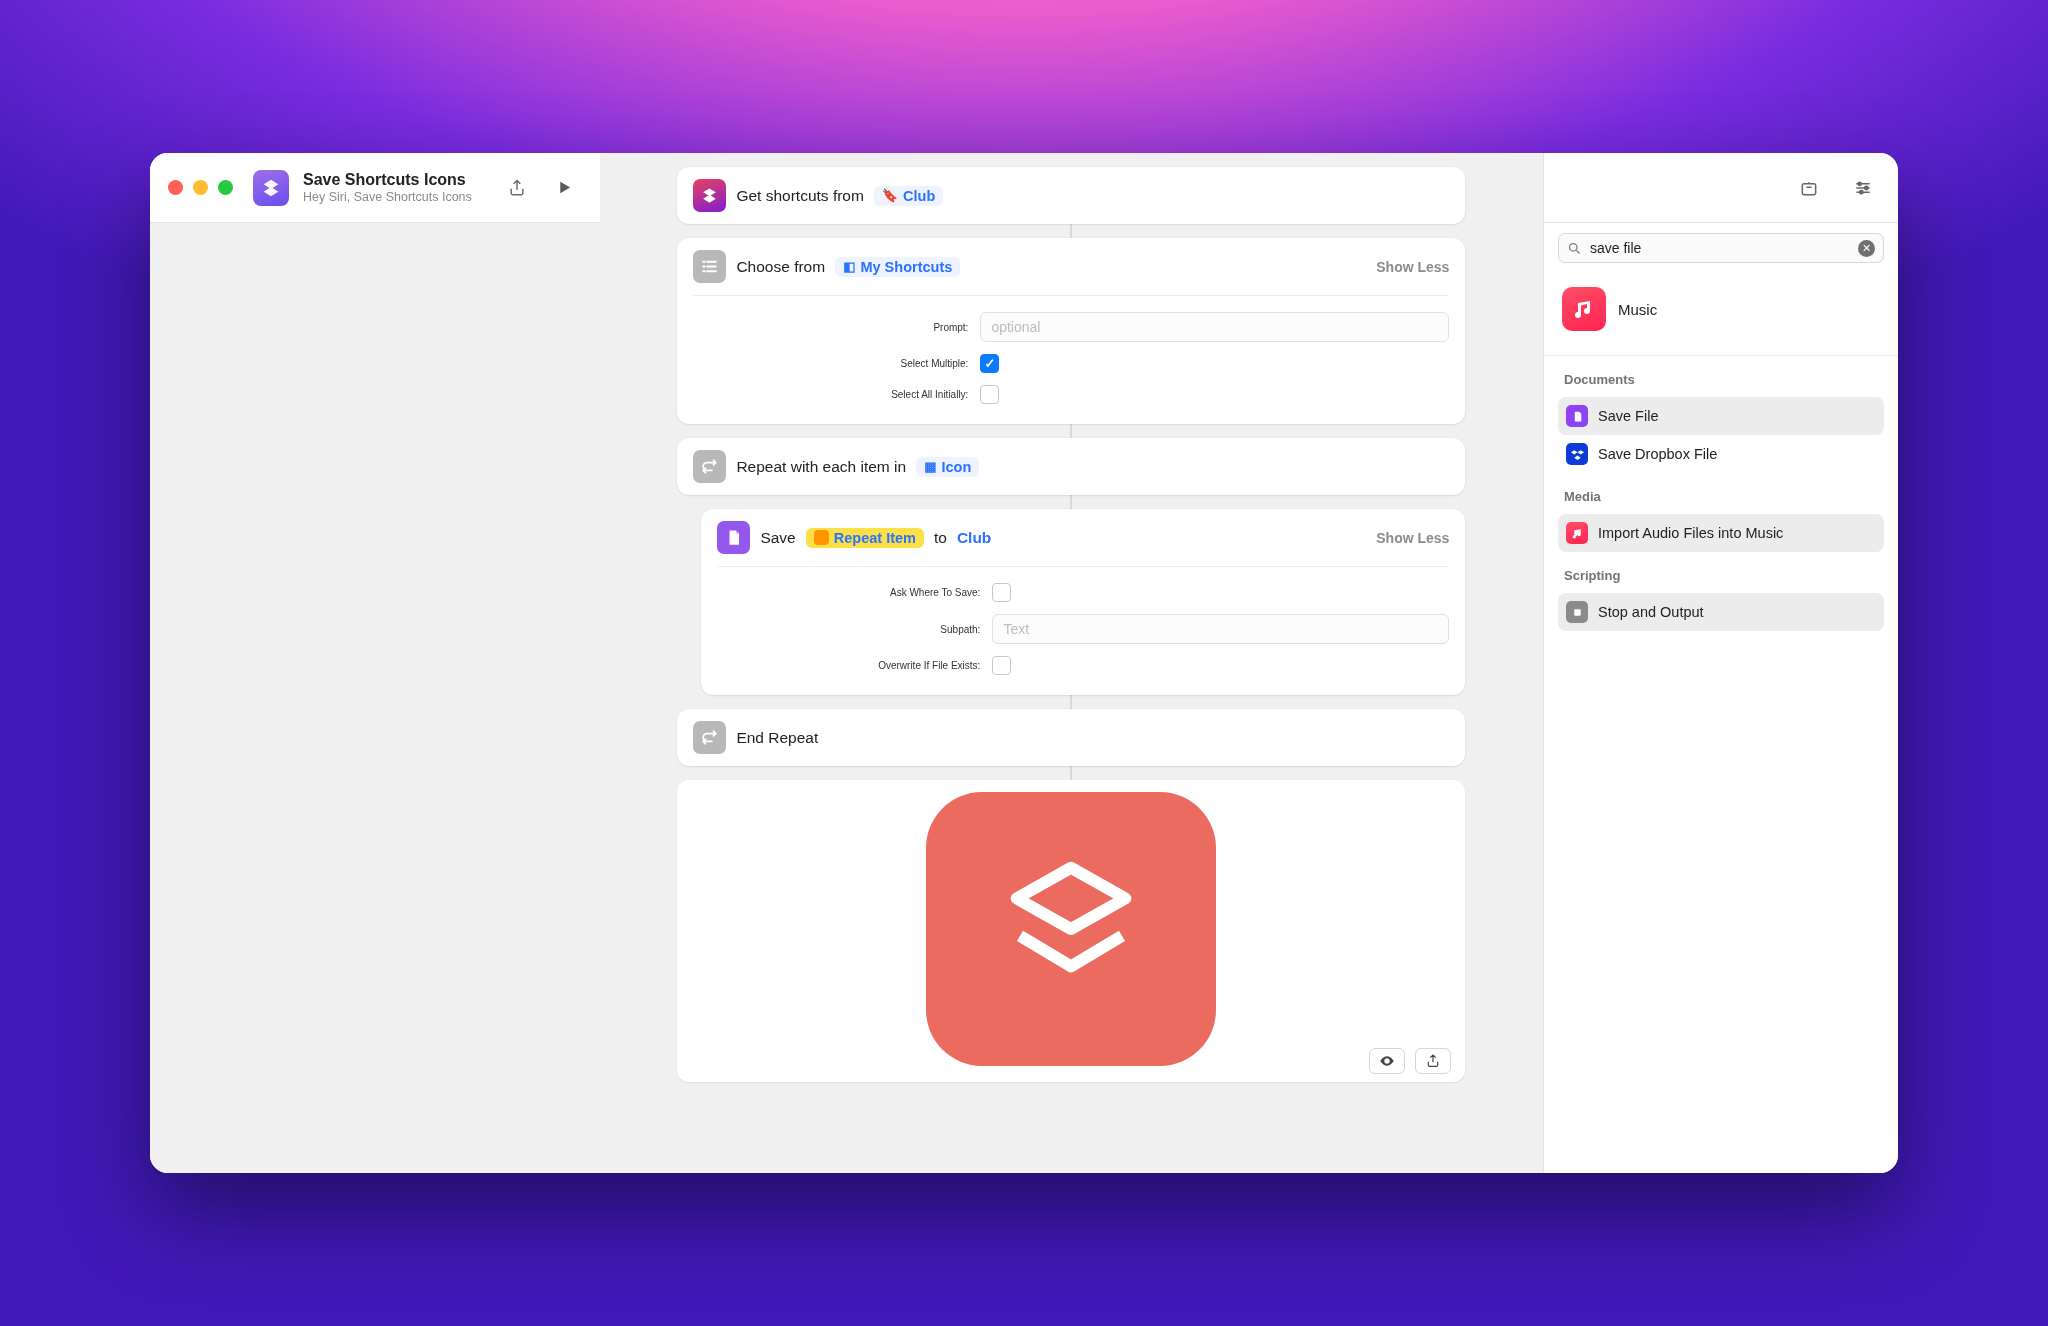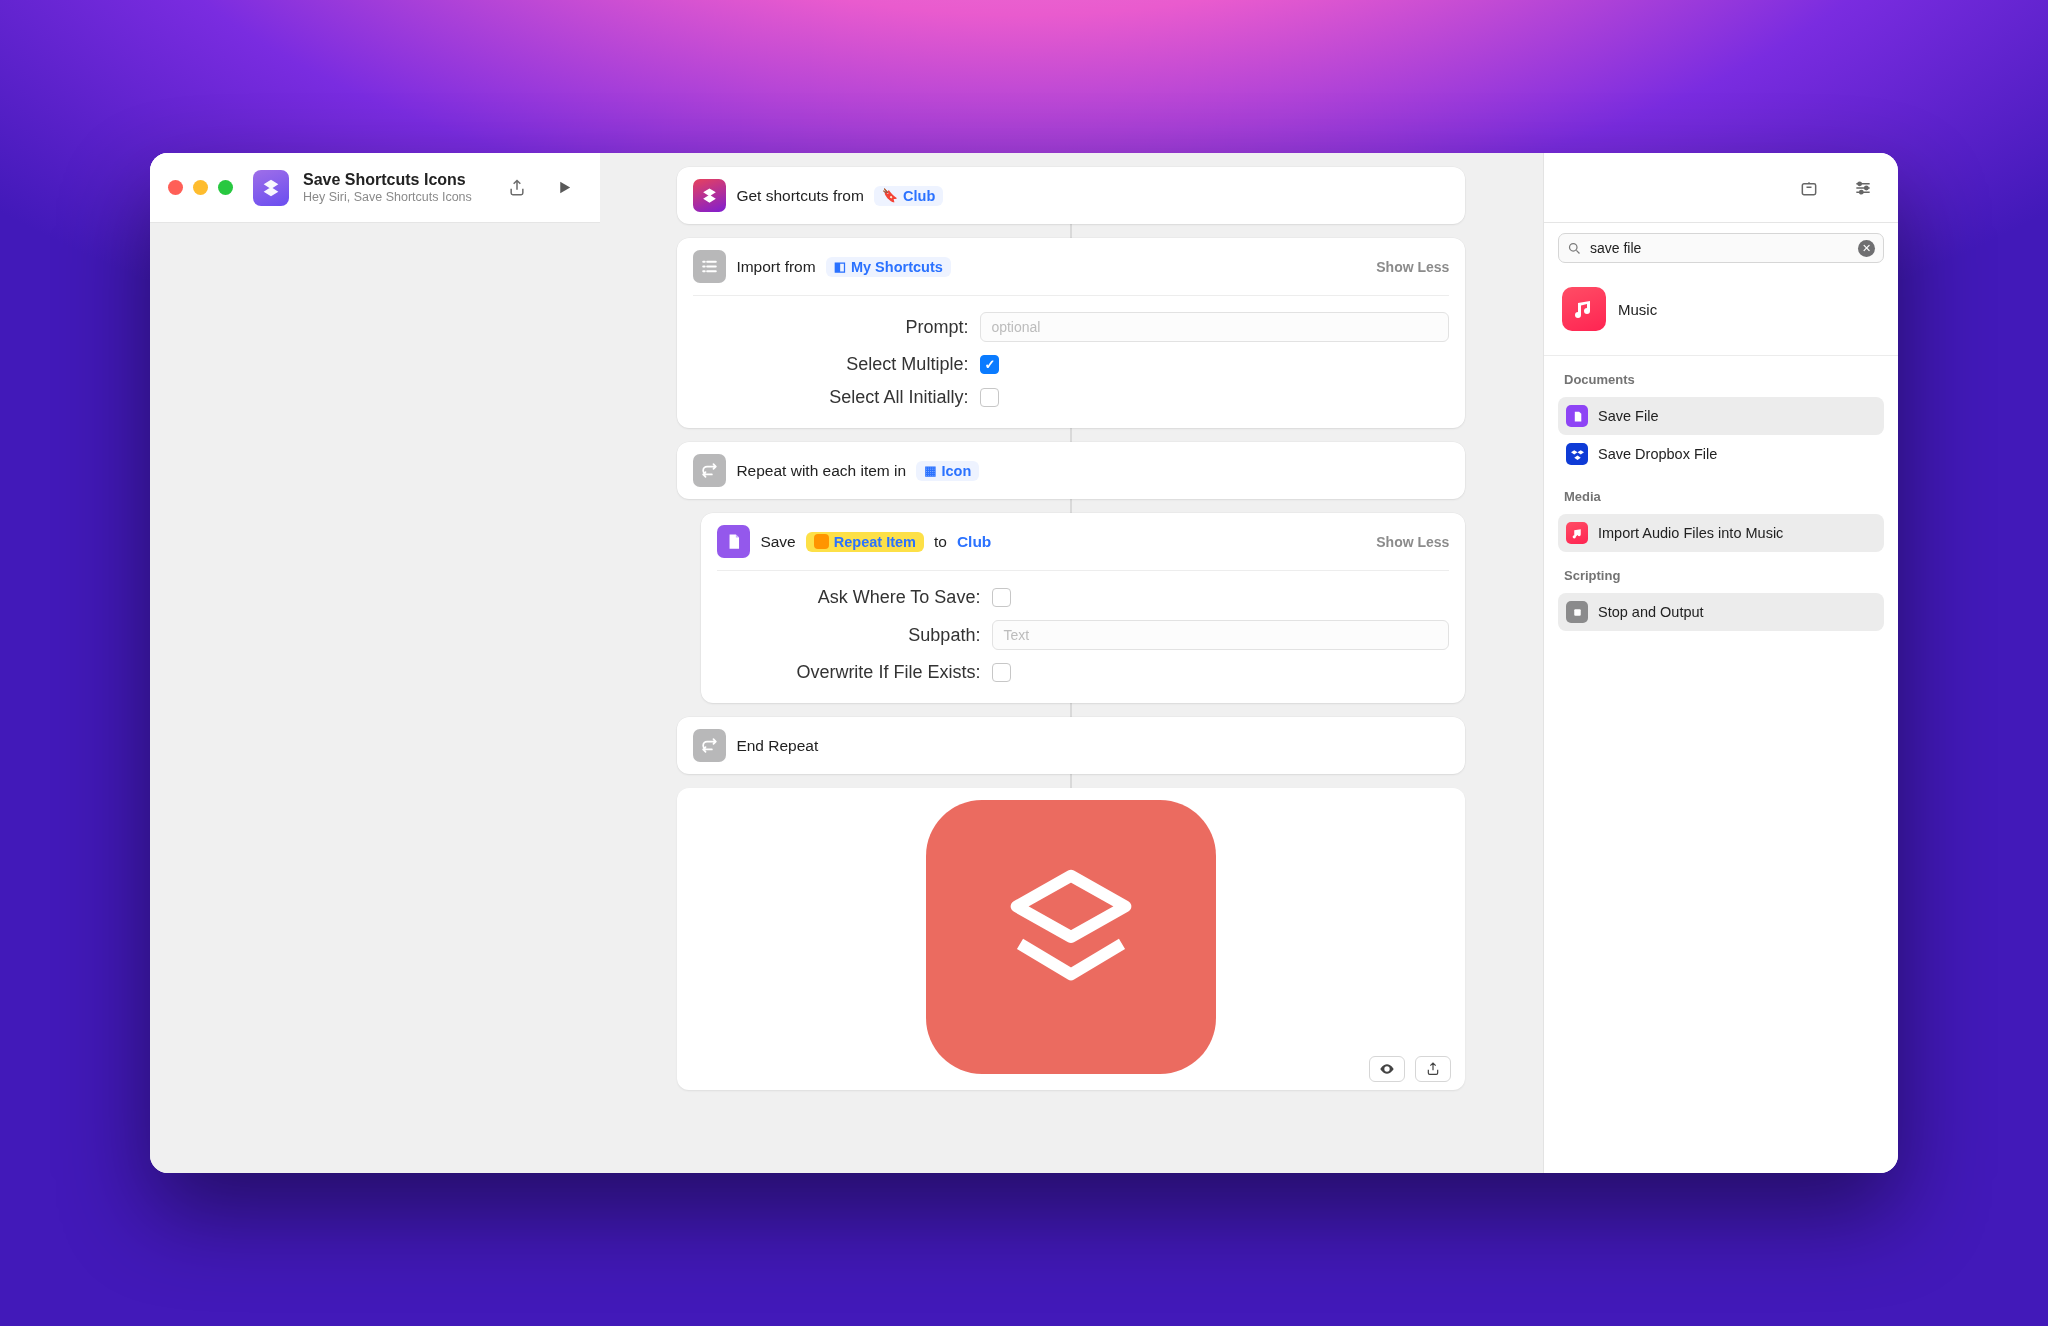--- a/index.html
+++ b/index.html
@@ -43,21 +43,21 @@
   .act-icon.grey { background:#b8b8b9; }
   .act-icon.purple { background:#9458ec; }
   .pill { display:inline-flex; align-items:center; gap:5px; padding:2px 8px; border-radius:6px; background:#eef3ff; color:#2b72ff; font-weight:600; font-size:14.5px; cursor:pointer;}
   .pill .ico { font-size:13px; }
   .link { color:#2b72ff; font-weight:600; cursor:pointer; }
   .pill.orange { background:#fde047; }
   .pill.orange .sq{width:15px;height:15px;background:#ff9500;border-radius:4px;display:inline-block;}
   .toggle { margin-left:auto; color:#8b8b8b; font-size:14px; font-weight:600; cursor:pointer; }
   .details { border-top:1px solid #ededed; margin:0 16px; padding:10px 0 14px 0; }
   .field { display:flex; align-items:center; gap:12px; padding:6px 0; }
-  .field label { width:275px; text-align:right; color:#333; font-size:18px; }
+  .field label { width:275px; text-align:right; color:#333; font-size:10px; }
   .field input[type=text] { flex:1; height:30px; border:1px solid #e2e2e2; border-radius:6px; background:#fcfcfc; padding:0 10px; font-size:14px; color:#333; }
   .field input::placeholder { color:#bcbcbc; }
   .chk { width:19px; height:19px; border:1px solid #c7c7c7; border-radius:4px; background:#fff; display:inline-flex;align-items:center;justify-content:center; cursor:pointer;}
   .chk.on { background:#0a7bff; border-color:#0a7bff; }
   .chk.on::after { content:"✓"; color:#fff; font-size:13px; font-weight:700; }
 
   .nested { width: 764px; margin-left:24px; }
   .nested .field label { width:263px; }
 
   .preview { width:788px; background:#fff; border-radius:12px; box-shadow: 0 1px 2px rgba(0,0,0,0.08); padding: 10px 14px 10px 14px; display:flex; flex-direction:column; align-items:center; position:relative; }
@@ -144,21 +144,21 @@
 
       <div class="connector"></div>
 
       <div class="card">
         <div class="row1">
           <div class="act-icon grey">
             <svg viewBox="0 0 24 24">
                 <path d="M4 6h2M4 12h2M4 18h2M9 6h11M9 12h11M9 18h11" stroke="#fff" stroke-width="2.4" stroke-linecap="round"></path>
               </svg>
           </div>
-          <b>Import from</b>
+          <b>Choose from</b>
           <span class="pill">
             <span class="ico">◧</span>
             <span>My Shortcuts</span>
           </span>
           <span class="toggle">Show Less</span>
         </div>
         <div class="details">
           <div class="field">
             <label>Prompt:</label>
             <input type="text" placeholder="optional" style="">

